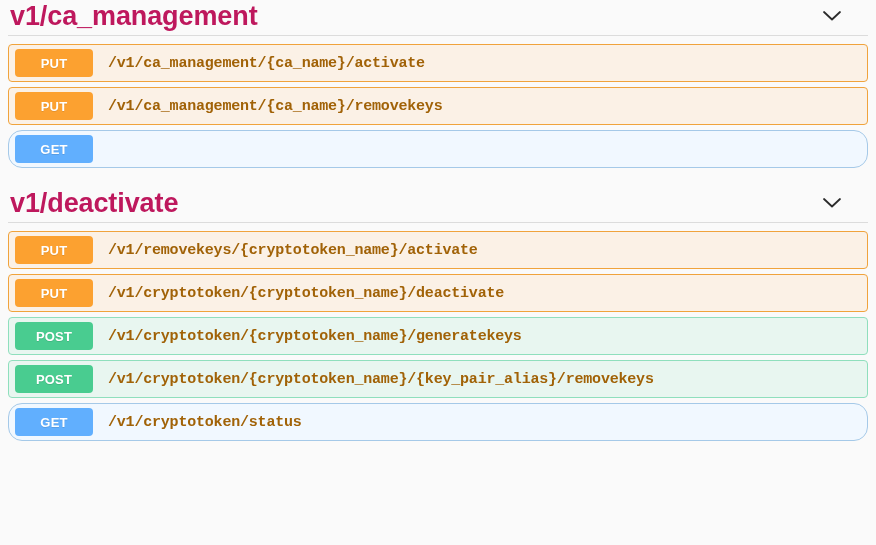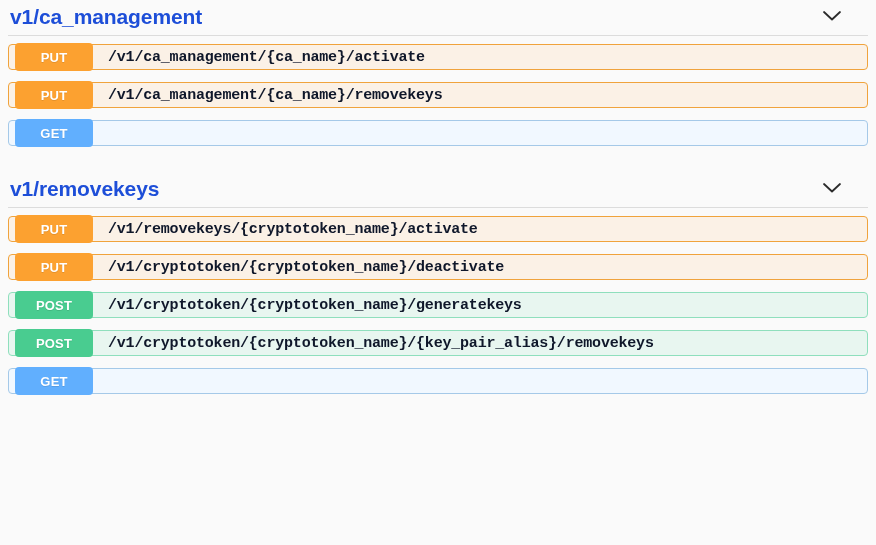--- a/index.html
+++ b/index.html
@@ -27,23 +27,23 @@
     display: flex;
     align-items: center;
     justify-content: space-between;
     height: 32px;
     cursor: pointer;
     border-bottom: 1px solid #dcdcdc;
     padding: 0 2px 3px 2px;
     box-sizing: content-box;
   }
   .tag-title {
-    font-size: 21px;
+    font-size: 27px;
     font-weight: bold;
-    color: #1d4ed8;
+    color: #be185d;
     letter-spacing: -0.1px;
     line-height: 1;
     font-family: "Liberation Sans", sans-serif;
   }
   .chevron-btn {
     width: 28px;
     height: 22px;
     display: flex;
     align-items: center;
     justify-content: center;
@@ -57,24 +57,24 @@
 
   
   .ops-list {
     padding-top: 8px;
   }
 
   
   .op-row {
     display: flex;
     align-items: center;
-    height: 26px;
+    height: 38px;
     border-radius: 4px;
     border: 1px solid transparent;
-    margin-bottom: 12px;
+    margin-bottom: 5px;
     padding-left: 6px;
     box-sizing: border-box;
     cursor: pointer;
   }
   .op-badge {
     width: 78px;
     min-width: 78px;
     height: 28px;
     border-radius: 4px;
     display: flex;
@@ -85,29 +85,30 @@
     font-weight: bold;
     font-family: "Liberation Sans", sans-serif;
     letter-spacing: 0.2px;
     text-shadow: 0 1px 0 rgba(0,0,0,0.10);
   }
   .op-path {
     margin-left: 15px;
     font-family: "Liberation Mono", monospace;
     font-size: 15px;
     font-weight: bold;
-    color: #0f172a;
+    color: #a16207;
     white-space: nowrap;
     letter-spacing: -0.2px;
   }
 
   
   .op-row.get {
     background: #f1f8ff;
     border-color: #a5c9e8;
+    border-radius: 14px;
   }
   .op-row.get .op-badge { background: #61affe; }
 
   .op-row.put {
     background: #fbf1e6;
     border-color: #f0a33c;
   }
   .op-row.put .op-badge { background: #fca130; }
 
   .op-row.post {
@@ -144,21 +145,21 @@
   </div>
 
   <div class="op-row get">
     <span class="op-badge">GET</span>
   </div>
 </div>
   </div>
 <div class="gap-between-sections"></div>
   <div class="tag-section">
     <div class="tag-header">
-      <span class="tag-title">v1/removekeys</span>
+      <span class="tag-title">v1/deactivate</span>
       <span class="chevron-btn">
         <svg width="20" height="12" viewBox="0 0 20 12" aria-hidden="true">
           <path d="M2 2 L10 9.5 L18 2" fill="none" stroke="#2b2b2b" stroke-width="1.8" stroke-linecap="round" stroke-linejoin="round"></path>
         </svg>
       </span>
     </div>
     <div class="ops-list">
   <div class="op-row put">
     <span class="op-badge">PUT</span>
     <span class="op-path">/v1/removekeys/{cryptotoken_name}/activate</span>
@@ -174,16 +175,17 @@
     <span class="op-path">/v1/cryptotoken/{cryptotoken_name}/generatekeys</span>
   </div>
 
   <div class="op-row post">
     <span class="op-badge">POST</span>
     <span class="op-path">/v1/cryptotoken/{cryptotoken_name}/{key_pair_alias}/removekeys</span>
   </div>
 
   <div class="op-row get">
     <span class="op-badge">GET</span>
+    <span class="op-path">/v1/cryptotoken/status</span>
   </div>
 </div>
   </div>
 </div>
 
 </body></html>

